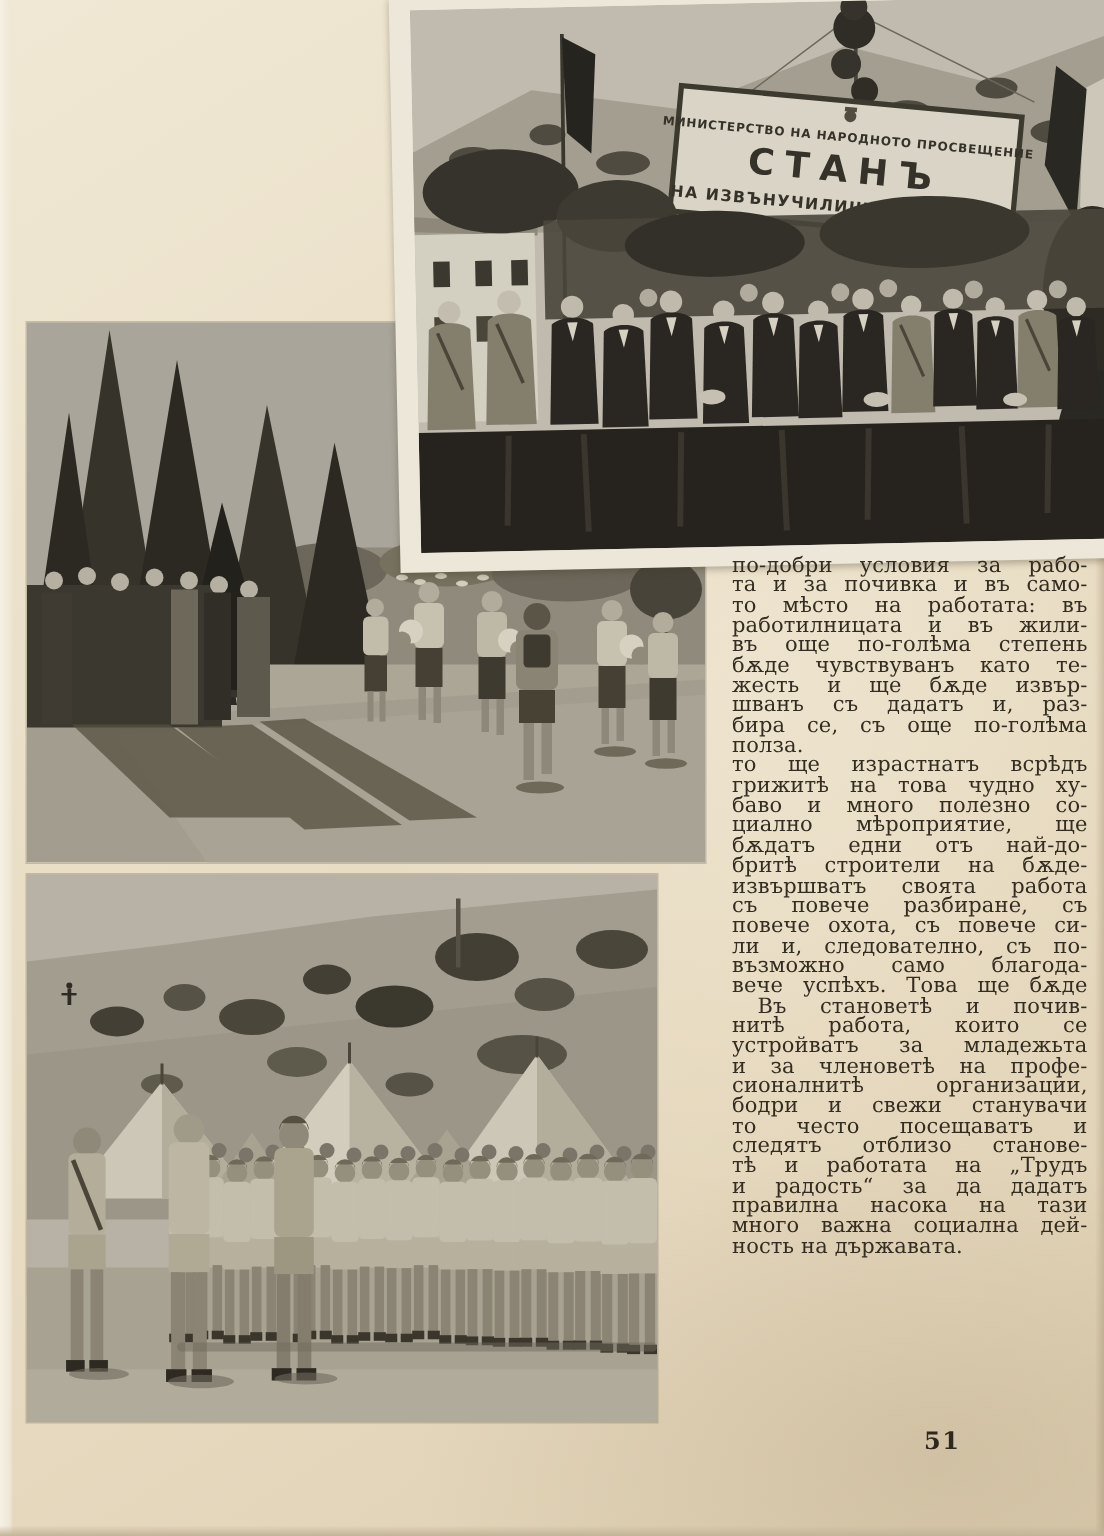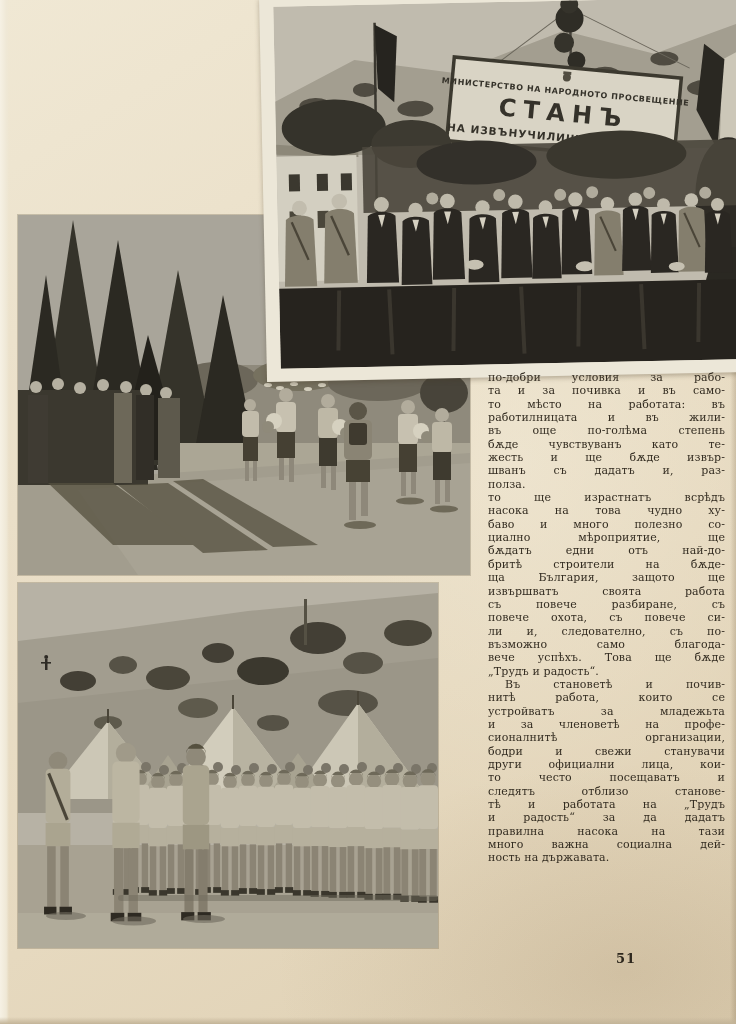--- a/index.html
+++ b/index.html
@@ -28,30 +28,30 @@
     box-shadow:0 0 0 1px rgba(80,70,50,.25);}
   #top-photo-frame{
     left:263px;top:-7px;width:482px;height:384px;
     background:#ece7d8;box-sizing:border-box;padding:9px 0 13px 14px;
     transform:rotate(-1.2deg);transform-origin:50% 50%;
     box-shadow:0 2px 5px rgba(70,58,38,.35);
   }
 
   #article-column{
     position:absolute;left:488px;top:371px;width:237px;
-    font-size:11px;line-height:13.35px;color:#332c21;
+    font-size:14px;line-height:13.35px;color:#332c21;
     letter-spacing:.1px;
   }
   #article-column .line{text-align:justify;text-align-last:justify;white-space:nowrap;}
   #article-column .line.last{text-align-last:left;white-space:normal;}
   #article-column .line.indent{text-indent:17px;}
 
   #page-number{
     position:absolute;left:616px;top:951px;width:40px;
-    font-size:13px;font-weight:bold;color:#2e281e;letter-spacing:1px;
+    font-size:16px;font-weight:bold;color:#2e281e;letter-spacing:1px;
   }
 </style>
 </head>
 <body>
 
 <div id="page">
   <div class="edge-left"></div>
   <div class="edge-right"></div>
   <div class="edge-bottom"></div>
 
@@ -447,46 +447,44 @@
   <div id="article-column">
       <div class="para">
         <div class="line">по-добри условия за рабо-</div>
         <div class="line">та и за почивка и въ само-</div>
         <div class="line">то мѣсто на работата: въ</div>
         <div class="line">работилницата и въ жили-</div>
         <div class="line">въ още по-голѣма степень</div>
         <div class="line">бѫде чувствуванъ като те-</div>
         <div class="line">жесть и ще бѫде извър-</div>
         <div class="line">шванъ съ дадатъ и, раз-</div>
+        <div class="line">бира се, съ още по-голѣма</div>
         <div class="line last">полза.</div>
       </div>
       <div class="para">
         <div class="line">то ще израстнатъ всрѣдъ</div>
-        <div class="line">насока на това чудно ху-</div>
+        <div class="line">грижитѣ на това чудно ху-</div>
         <div class="line">баво и много полезно со-</div>
         <div class="line">циално мѣроприятие, ще</div>
         <div class="line">бѫдатъ едни отъ най-до-</div>
         <div class="line">бритѣ строители на бѫде-</div>
-        <div class="line">ща България, защото ще</div>
         <div class="line">извършватъ своята работа</div>
         <div class="line">съ повече разбиране, съ</div>
         <div class="line">повече охота, съ повече си-</div>
         <div class="line">ли и, следователно, съ по-</div>
         <div class="line">възможно само благода-</div>
         <div class="line">вече успѣхъ. Това ще бѫде</div>
-        <div class="line last">„Трудъ и радость“.</div>
       </div>
       <div class="para">
         <div class="line indent">Въ становетѣ и почив-</div>
         <div class="line">нитѣ работа, които се</div>
         <div class="line">устройватъ за младежьта</div>
         <div class="line">и за членоветѣ на профе-</div>
         <div class="line">сионалнитѣ организации,</div>
         <div class="line">бодри и свежи станувачи</div>
-        <div class="line">други официални лица, кои-</div>
         <div class="line">то често посещаватъ и</div>
         <div class="line">следятъ отблизо станове-</div>
         <div class="line">тѣ и работата на „Трудъ</div>
         <div class="line">и радость“ за да дадатъ</div>
         <div class="line">правилна насока на тази</div>
         <div class="line">много важна социална дей-</div>
         <div class="line last">ность на държавата.</div>
       </div>
     </div>
 

